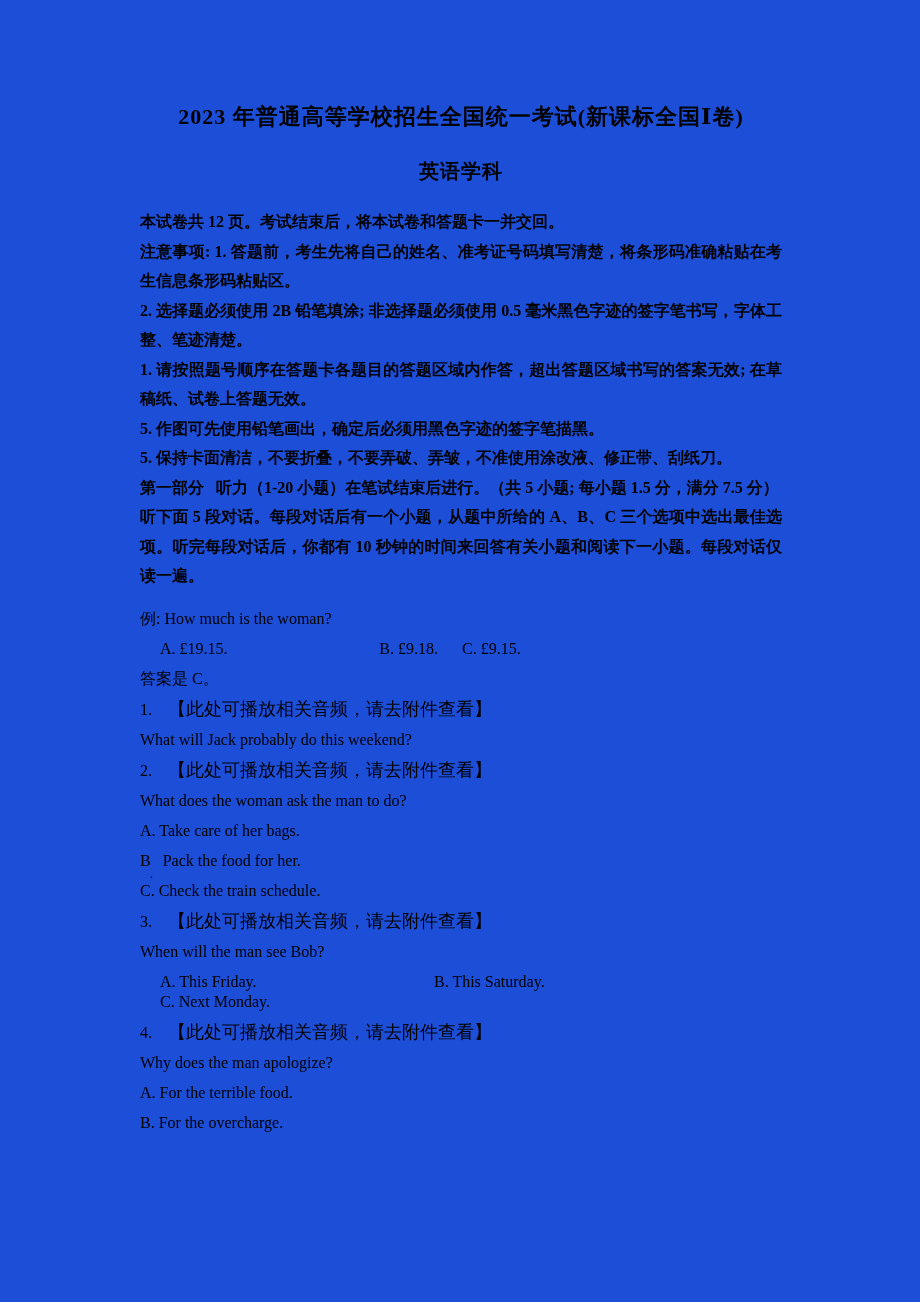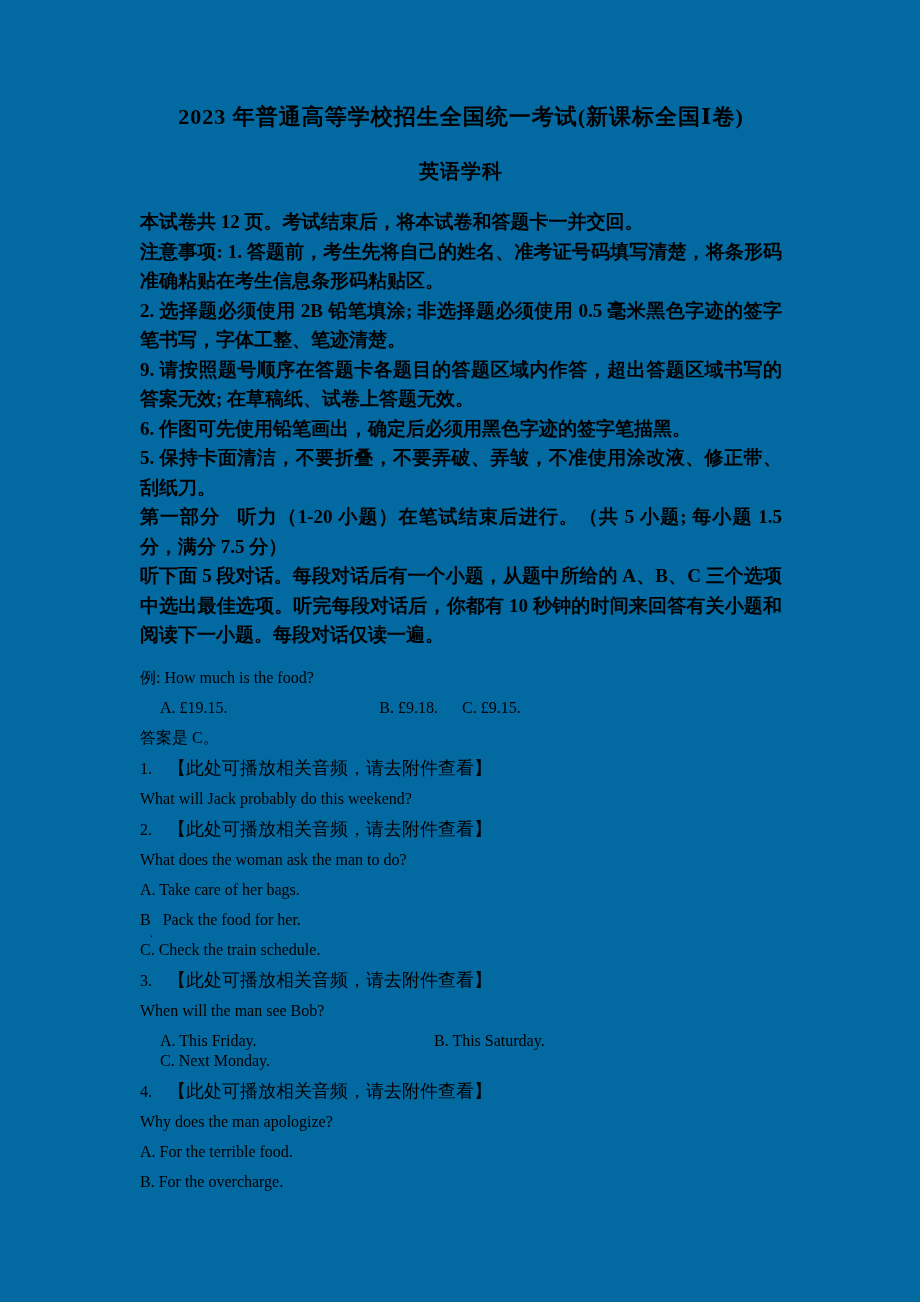--- a/index.html
+++ b/index.html
@@ -1,21 +1,21 @@
 <!DOCTYPE html>
 <html><head>
 <meta charset="utf-8">
 <style>
   html, body { margin: 0; padding: 0; background: #ffffff; }
   .page {
     position: relative;
     width: 920px;
     height: 1302px;
     margin: 0 auto;
-    background: #0369a1;
+    background: #1d4ed8;
     color: #000000;
     font-family: "Liberation Serif", "DejaVu Serif", serif;
     box-sizing: border-box;
     padding: 102px 138px 0 140px;
     overflow: hidden;
   }
   [data-bind] { white-space: pre-wrap; }
 
   .exam-title {
     margin: 0;
@@ -29,21 +29,21 @@
     margin: 25px 0 0 0;
     font-size: 20px;
     line-height: 28px;
     font-weight: 700;
     text-align: center;
     letter-spacing: 1px;
   }
 
   .notices {
     margin-top: 22px;
-    font-size: 19px;
+    font-size: 16px;
     line-height: 29.5px;
     font-weight: 700;
     text-align: justify;
   }
   .notices p { margin: 0; }
 
   .english { margin-top: 18px; font-size: 16px; }
   .english p { margin: 0 0 10px 0; line-height: 20px; }
 
   .opts { display: block; }
@@ -70,31 +70,31 @@
 
 <div class="page">
 
   <h1 class="exam-title" data-bind="header.title">2023 年普通高等学校招生全国统一考试(新课标全国Ⅰ卷)</h1>
   <h2 class="exam-subject" data-bind="header.subject">英语学科</h2>
 
   <div class="notices">
     <p data-bind="notices.intro">本试卷共 12 页。考试结束后，将本试卷和答题卡一并交回。</p>
     <p data-bind="notices.item1">注意事项: 1. 答题前，考生先将自己的姓名、准考证号码填写清楚，将条形码准确粘贴在考生信息条形码粘贴区。</p>
     <p data-bind="notices.item2">2. 选择题必须使用 2B 铅笔填涂; 非选择题必须使用 0.5 毫米黑色字迹的签字笔书写，字体工整、笔迹清楚。</p>
-    <p data-bind="notices.item3">9. 请按照题号顺序在答题卡各题目的答题区域内作答，超出答题区域书写的答案无效; 在草稿纸、试卷上答题无效。</p>
-    <p data-bind="notices.item4">6. 作图可先使用铅笔画出，确定后必须用黑色字迹的签字笔描黑。</p>
+    <p data-bind="notices.item3">1. 请按照题号顺序在答题卡各题目的答题区域内作答，超出答题区域书写的答案无效; 在草稿纸、试卷上答题无效。</p>
+    <p data-bind="notices.item4">5. 作图可先使用铅笔画出，确定后必须用黑色字迹的签字笔描黑。</p>
     <p data-bind="notices.item5">5. 保持卡面清洁，不要折叠，不要弄破、弄皱，不准使用涂改液、修正带、刮纸刀。</p>
     <p data-bind="notices.part_heading">第一部分   听力（1-20 小题）在笔试结束后进行。（共 5 小题; 每小题 1.5 分，满分 7.5 分）</p>
     <p data-bind="notices.instructions">听下面 5 段对话。每段对话后有一个小题，从题中所给的 A、B、C 三个选项中选出最佳选项。听完每段对话后，你都有 10 秒钟的时间来回答有关小题和阅读下一小题。每段对话仅读一遍。</p>
   </div>
 
   <div class="english">
 
     <div>
-      <p data-bind="example.question">例: How much is the food?</p>
+      <p data-bind="example.question">例: How much is the woman?</p>
       <p class="opts opts-narrow">
         <span class="opt" data-bind="example.options.0">A. £19.15.</span>
         <span class="opt" data-bind="example.options.1">B. £9.18.</span>
         <span class="opt" data-bind="example.options.2">C. £9.15.</span>
       </p>
       <p data-bind="example.answer">答案是 C。</p>
     </div>
 
     <div>
       <p class="audio-line">

